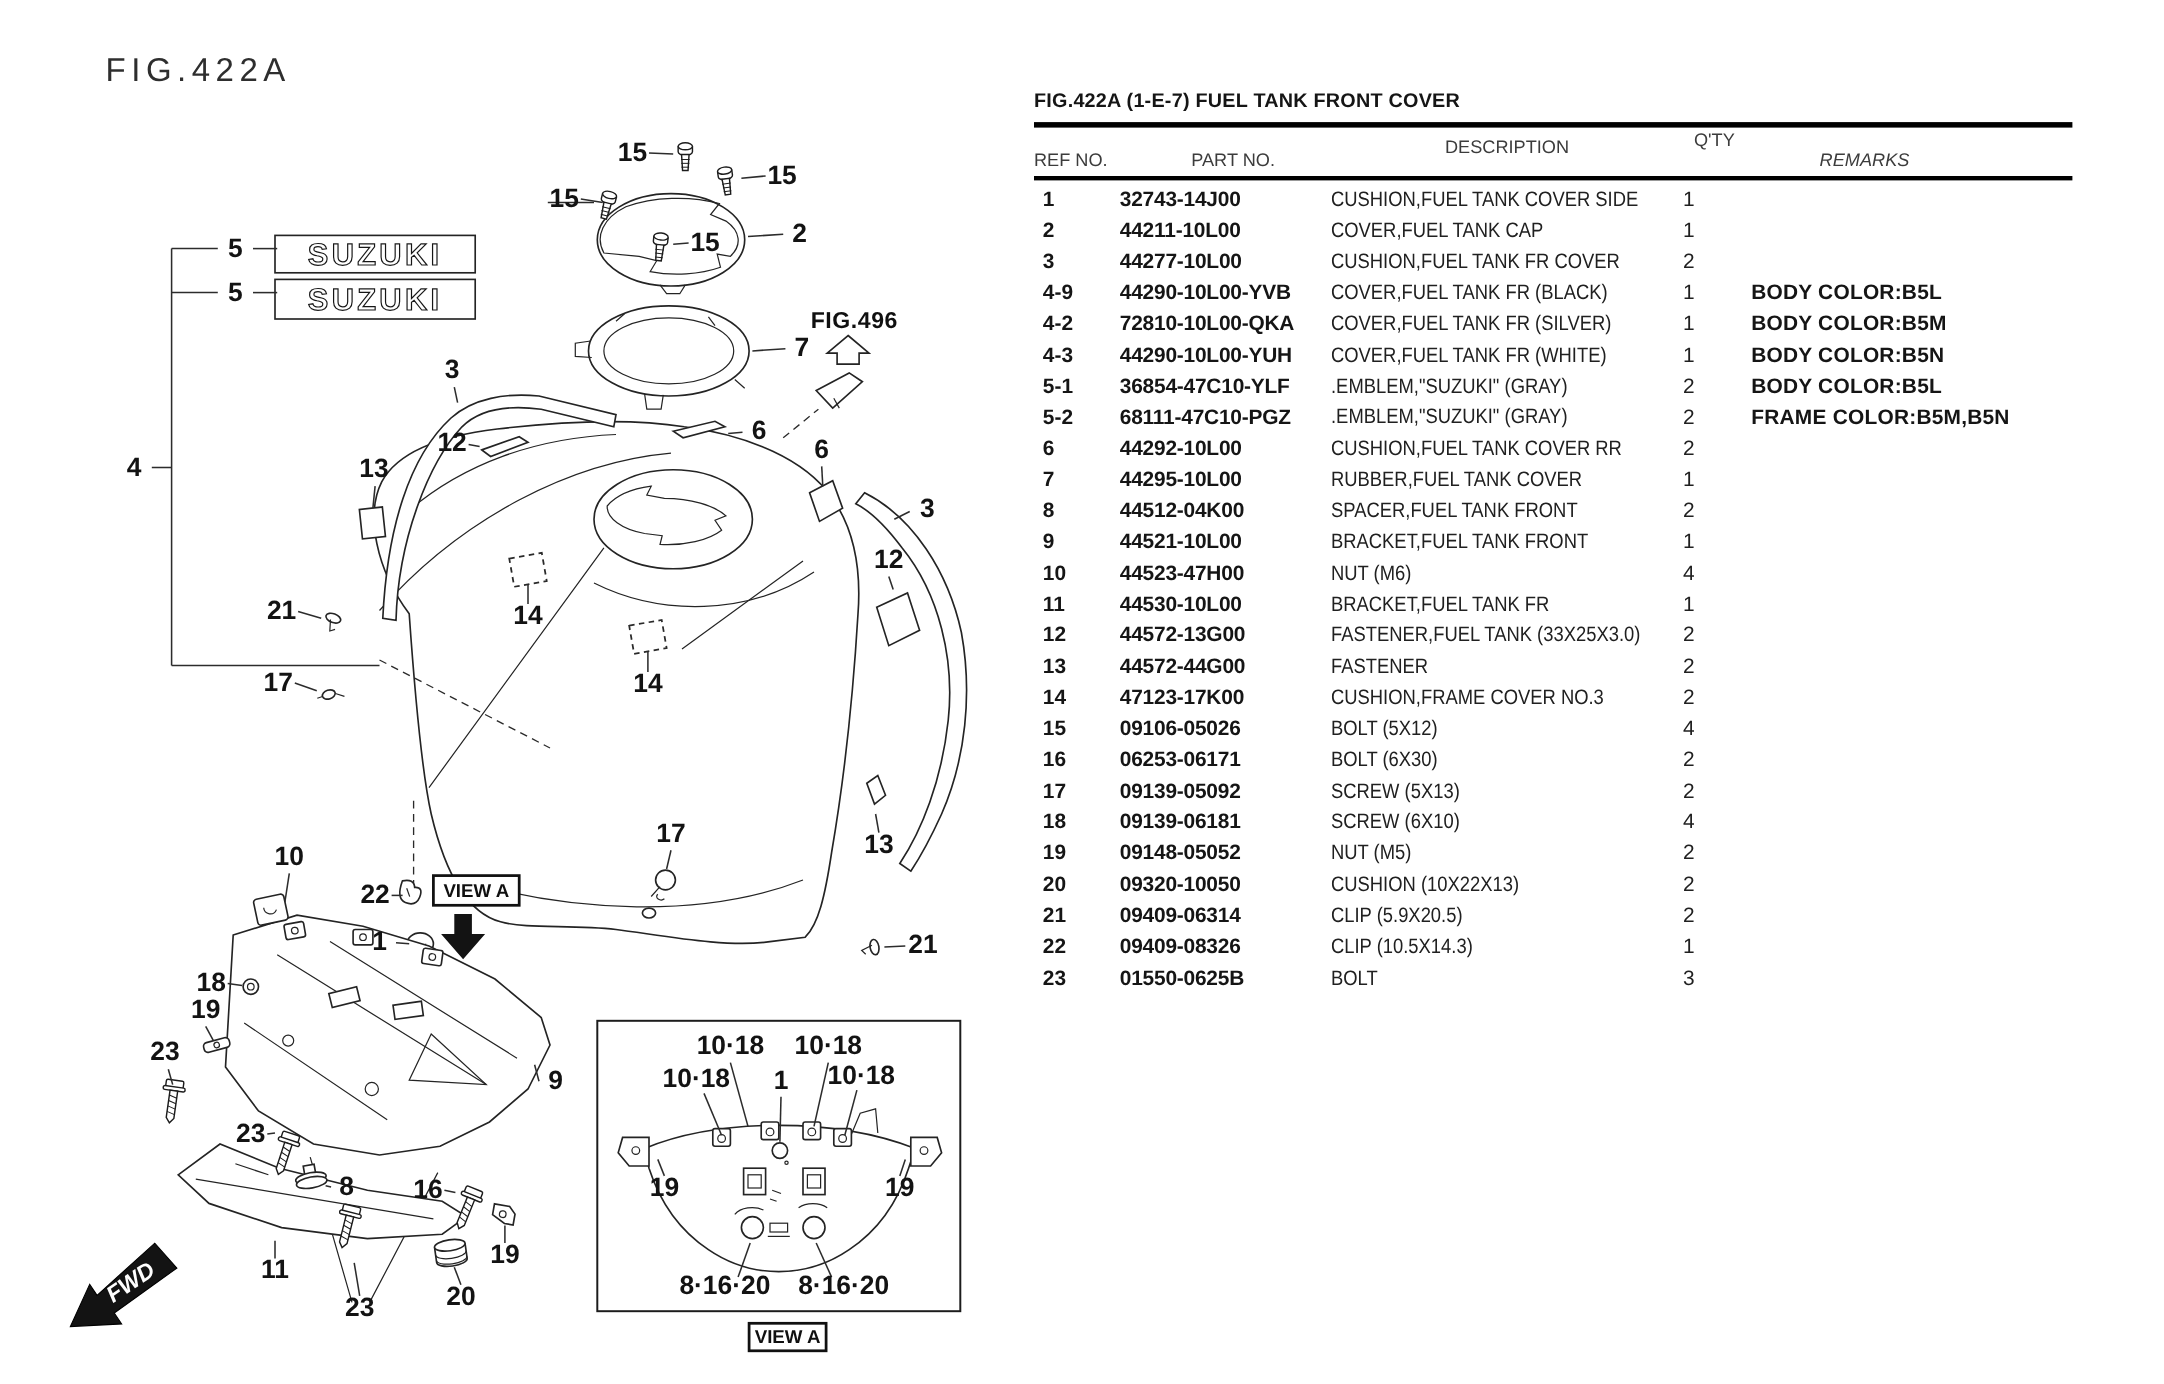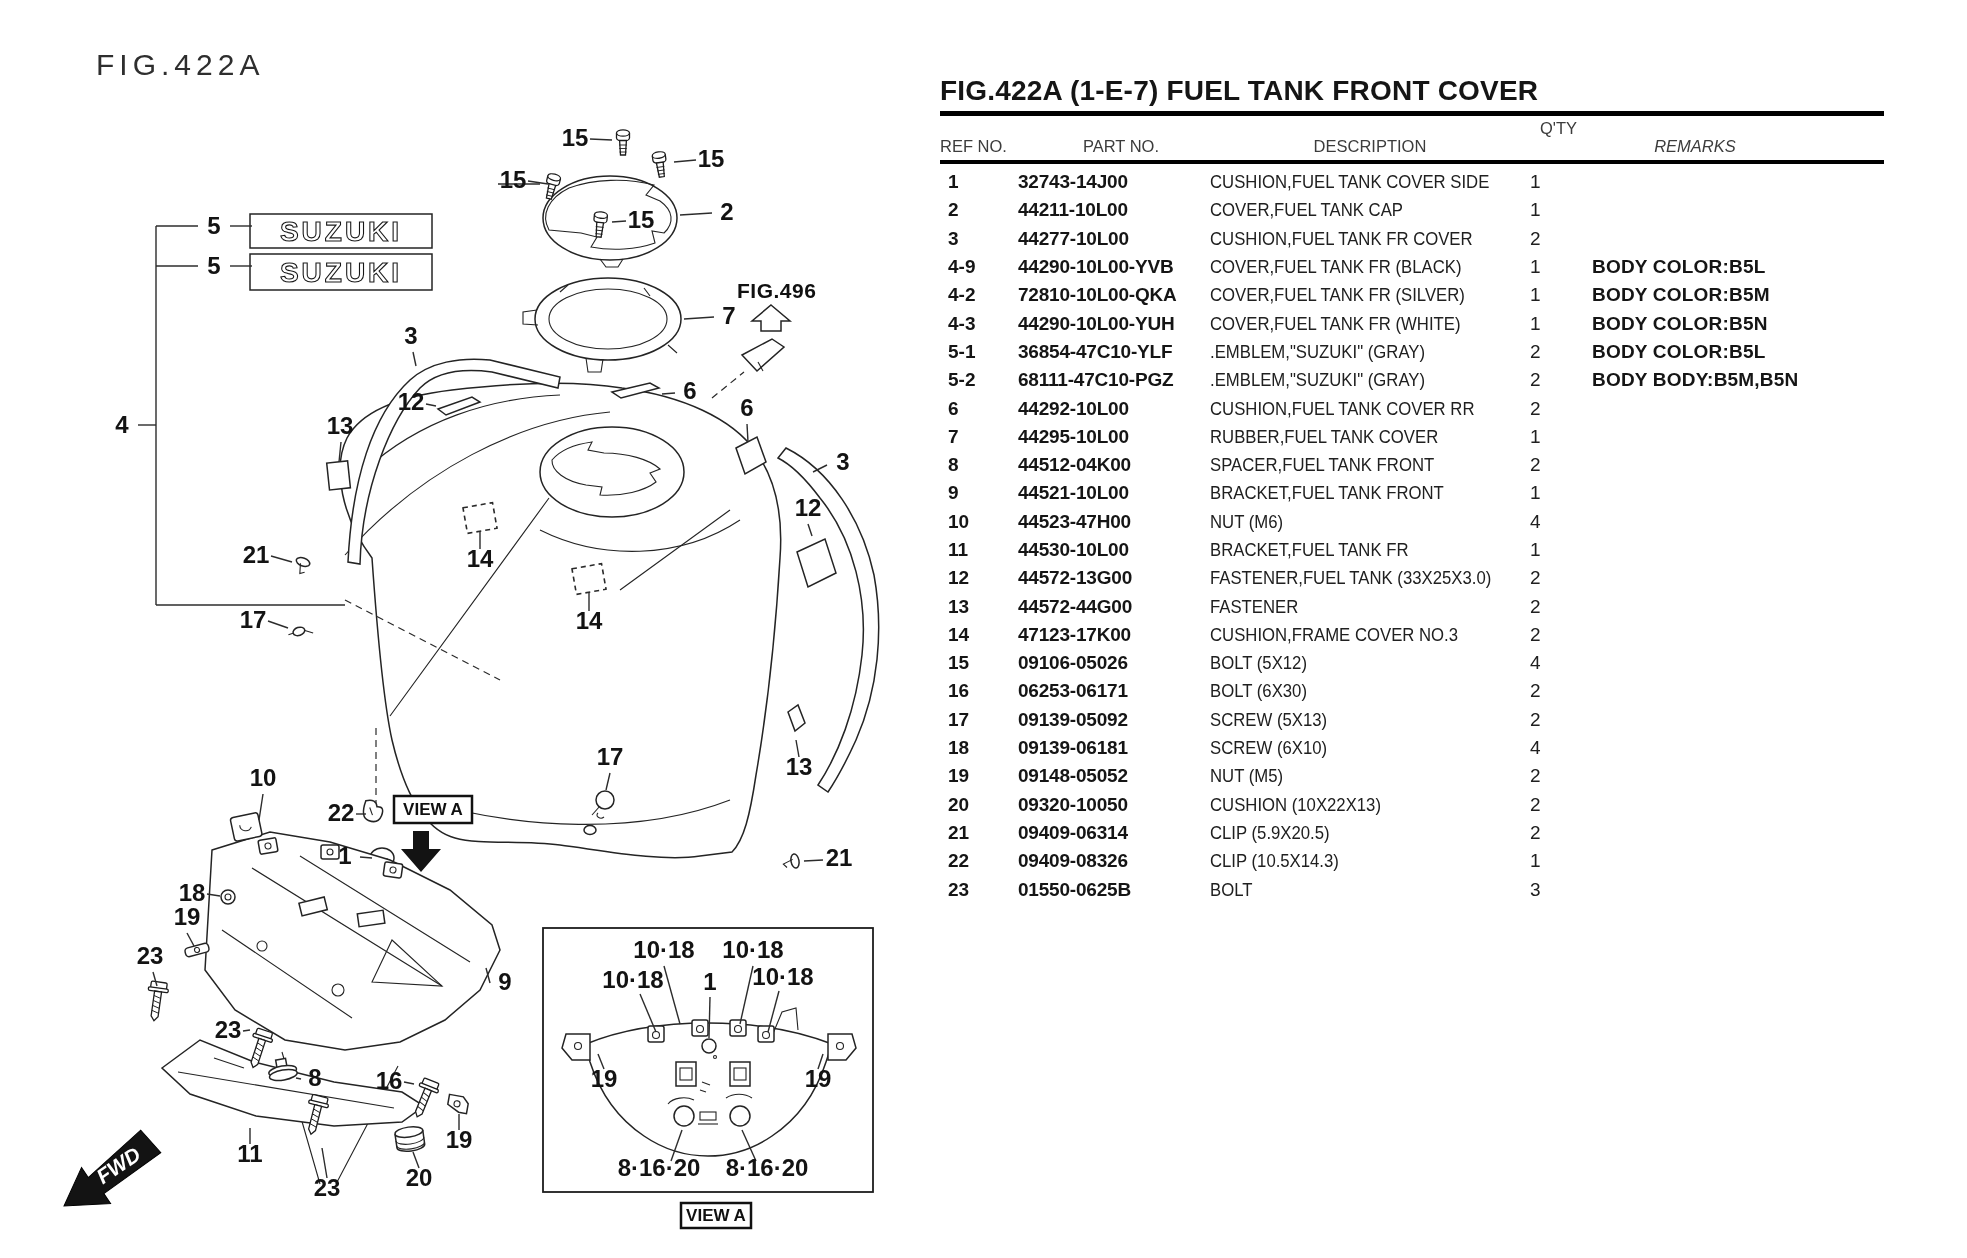--- a/index.html
+++ b/index.html
@@ -17,27 +17,27 @@
   .dashsq{stroke:#2a2a2a;stroke-width:1.6;fill:#fff;stroke-dasharray:5 4;}
   .co{font:700 24px "Liberation Sans",sans-serif;fill:#131313;text-anchor:middle;}
   .ldr{stroke:#2c2c2c;stroke-width:1.4;}
   .emblem-t{font:700 28px "Liberation Sans",sans-serif;fill:#fff;stroke:#161616;
             stroke-width:1.1;text-anchor:middle;letter-spacing:3px;}
   .figref{font:800 21px "Liberation Sans",sans-serif;fill:#101010;letter-spacing:.5px;}
   .viewa{font:800 17px "Liberation Sans",sans-serif;fill:#101010;text-anchor:middle;}
   .fwdt{font:italic 800 21px "Liberation Sans",sans-serif;fill:#fff;}
   
   .tbl{position:absolute;left:940px;top:78px;width:944px;}
-  .tbl-title{font-size:28px;font-weight:700;letter-spacing:.2px;line-height:26px;
+  .tbl-title{font-size:18px;font-weight:700;letter-spacing:.2px;line-height:26px;
              padding-bottom:7px;border-bottom:5px solid #000;}
   .tbl-head{position:relative;height:44px;border-bottom:4px solid #000;
             font-size:16.5px;color:#3c3c3c;}
   .h-ref{position:absolute;left:0;bottom:4px;}
   .h-part{position:absolute;left:62px;width:150px;bottom:4px;text-align:center;padding-left:44px;}
-  .h-desc{position:absolute;left:270px;width:320px;bottom:4px;text-align:center;}
+  .h-desc{position:absolute;left:270px;width:320px;bottom:16px;text-align:center;}
   .h-qty{position:absolute;left:600px;top:3px;}
   .h-remarks{position:absolute;left:660px;width:190px;bottom:4px;text-align:center;font-style:italic;}
   .rows{margin-top:4px;}
   .row{display:grid;grid-template-columns:78px 192px 320px 62px auto;height:28.3px;
        align-items:center;font-size:19px;}
   .c-ref{font-weight:700;padding-left:8px;}
   .c-part{font-weight:700;letter-spacing:-.2px;}
   .c-desc span{display:inline-block;transform:scaleX(.88);transform-origin:0 50%;
                white-space:nowrap;font-weight:400;color:#202020;}
   .c-qty{font-weight:400;color:#202020;}
@@ -437,21 +437,21 @@
       <div class="cell c-desc"><span>.EMBLEM,"SUZUKI" (GRAY)</span></div>
       <div class="cell c-qty">2</div>
       <div class="cell c-remarks">BODY COLOR:B5L</div>
     </div>
 
     <div class="row">
       <div class="cell c-ref">5-2</div>
       <div class="cell c-part">68111-47C10-PGZ</div>
       <div class="cell c-desc"><span>.EMBLEM,"SUZUKI" (GRAY)</span></div>
       <div class="cell c-qty">2</div>
-      <div class="cell c-remarks">BODY BODY:B5M,B5N</div>
+      <div class="cell c-remarks">FRAME COLOR:B5M,B5N</div>
     </div>
 
     <div class="row">
       <div class="cell c-ref">6</div>
       <div class="cell c-part">44292-10L00</div>
       <div class="cell c-desc"><span>CUSHION,FUEL TANK COVER RR</span></div>
       <div class="cell c-qty">2</div>
       <div class="cell c-remarks"></div>
     </div>
 

